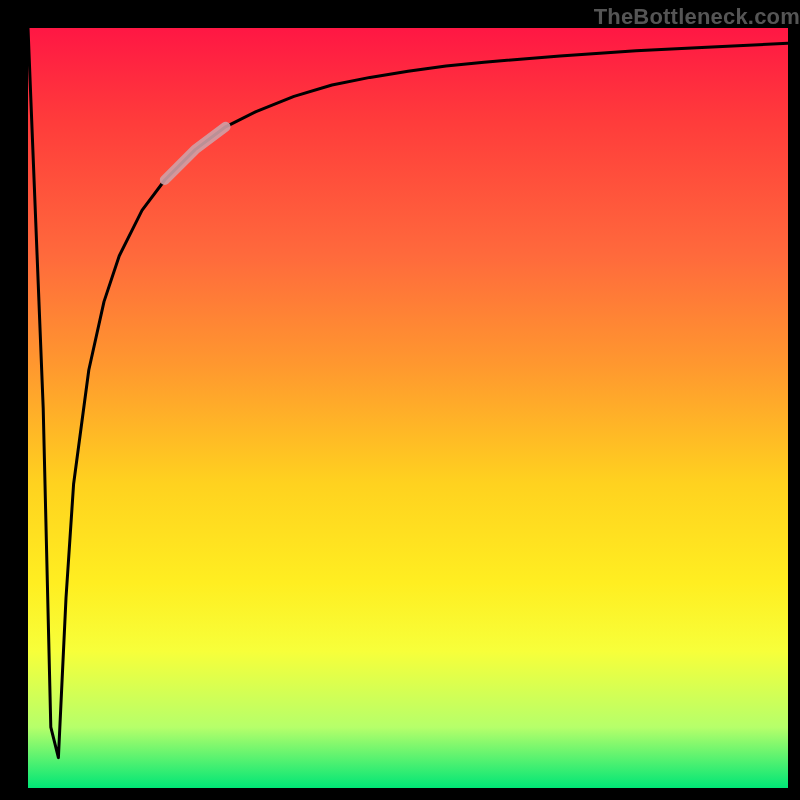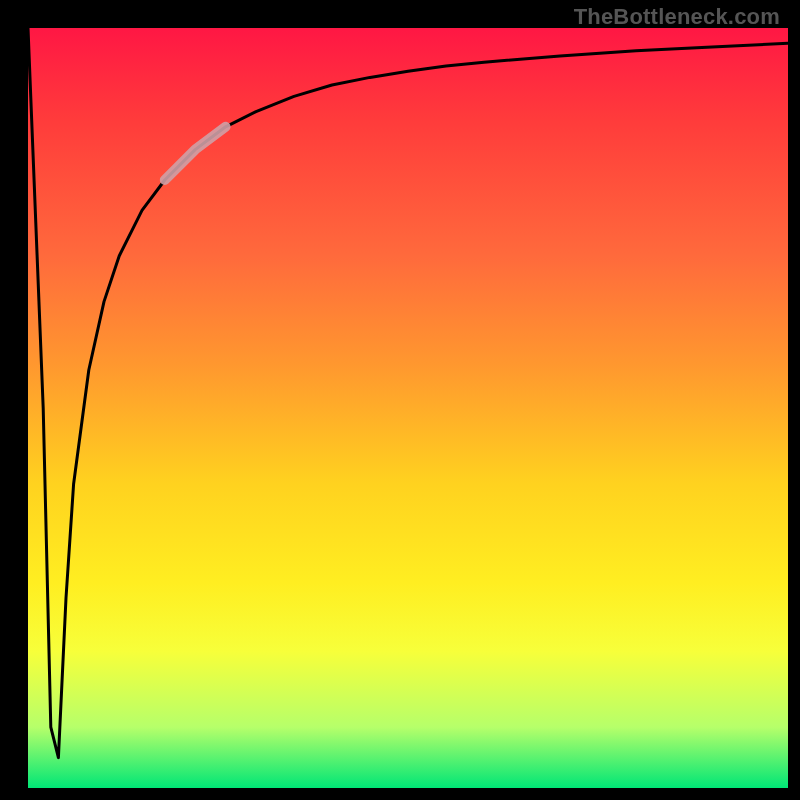--- a/index.html
+++ b/index.html
@@ -13,21 +13,21 @@
   }
   .frame {
     position: relative;
     width: 800px;
     height: 800px;
     background: #000;
   }
   .watermark {
     position: absolute;
     top: 4px;
-    right: 20px;
+    right: 0;
     color: #555;
     font-size: 22px;
     font-weight: 600;
     letter-spacing: 0.2px;
     user-select: none;
   }
   .plot-area {
     position: absolute;
     left: 28px;
     top: 28px;

